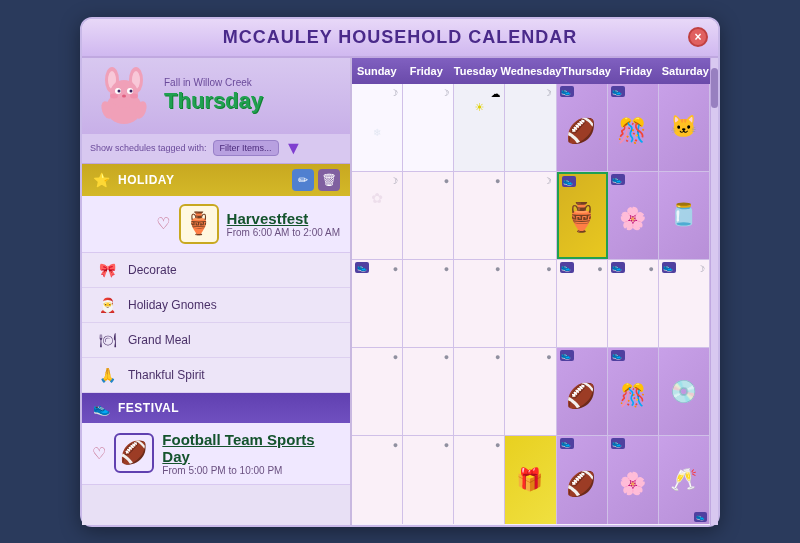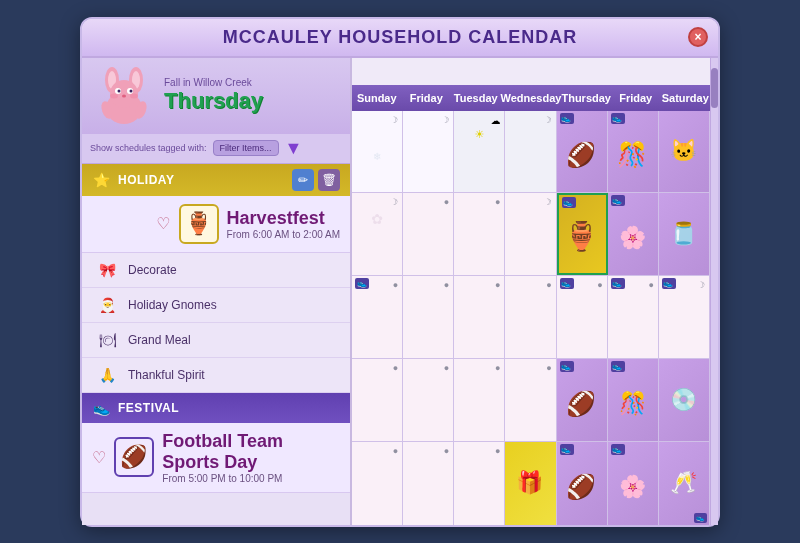--- a/index.html
+++ b/index.html
@@ -215,23 +215,24 @@
       background: #fff8e0;
       flex-shrink: 0;
     }
 
     .event-icon-large.festival {
       border-color: #6040b0;
       background: #f0e8ff;
     }
 
     .event-text h3 {
-      font-size: 18px;
+      font-size: 15px;
       font-weight: bold;
-      color: #701a75;
+      color: #14532d;
+      text-decoration: underline;
     }
 
     .event-text p {
       font-size: 10px;
       color: #6a5080;
     }
 
     .heart-btn {
       margin-left: auto;
       color: #c06080;
@@ -264,21 +265,20 @@
       flex-shrink: 0;
     }
 
     
     .calendar-area {
       flex: 1;
       display: flex;
       flex-direction: column;
       background: #f5f0fc;
       overflow: hidden;
-      margin-top: 27px;
     }
 
     .calendar-header {
       display: grid;
       grid-template-columns: repeat(7, 1fr);
       background: linear-gradient(180deg, #8060c0 0%, #6a4aaa 100%);
       padding: 4px 0;
     }
 
     .cal-day-header {

